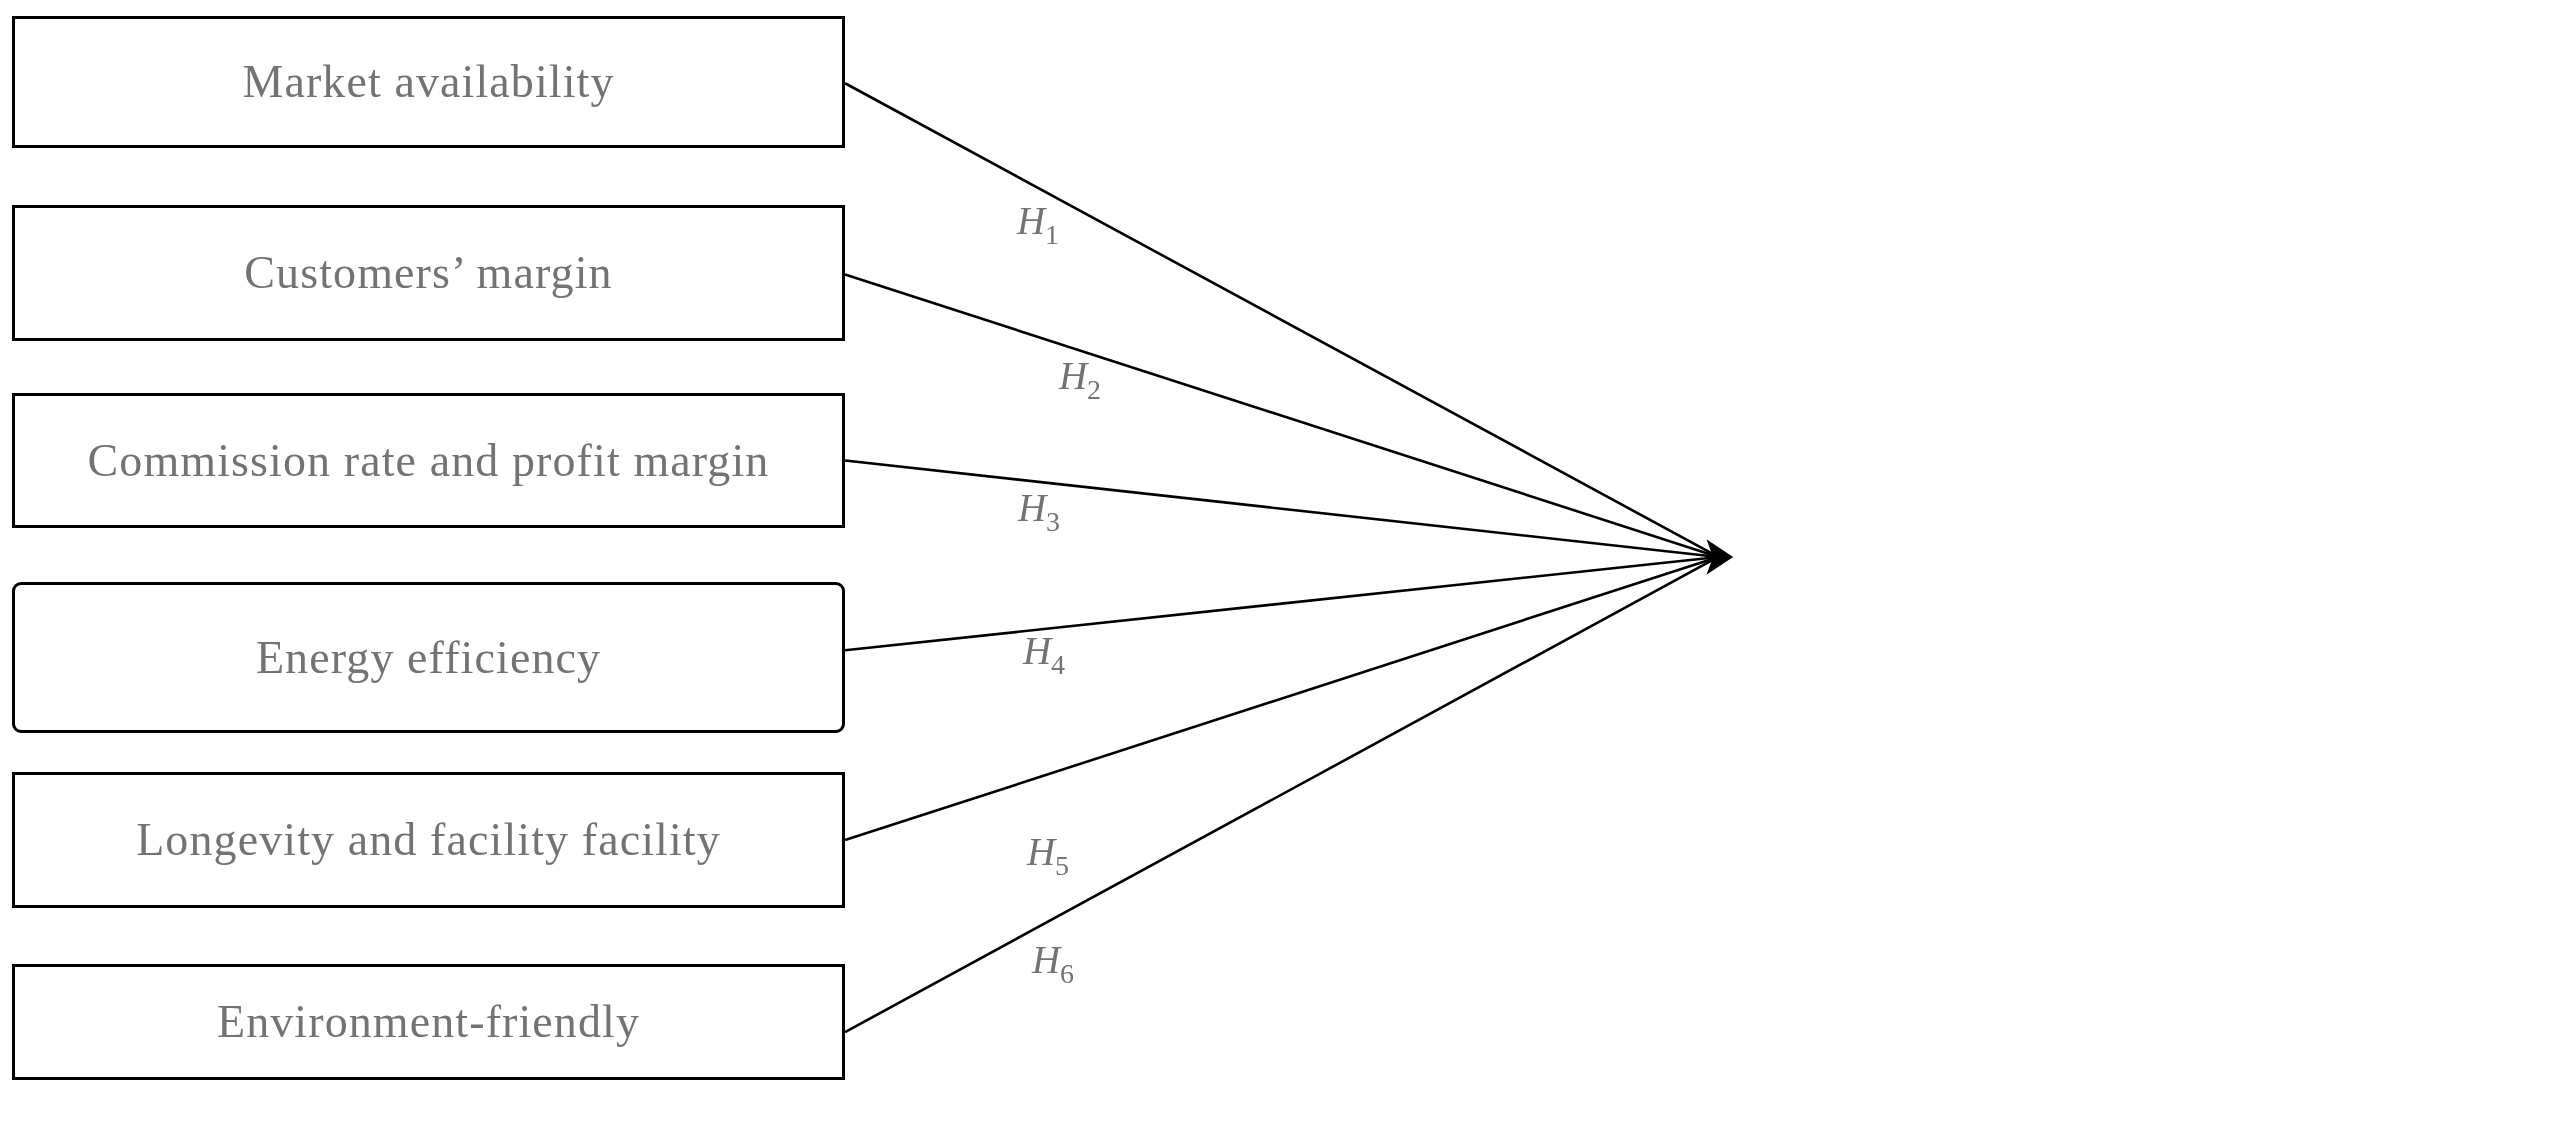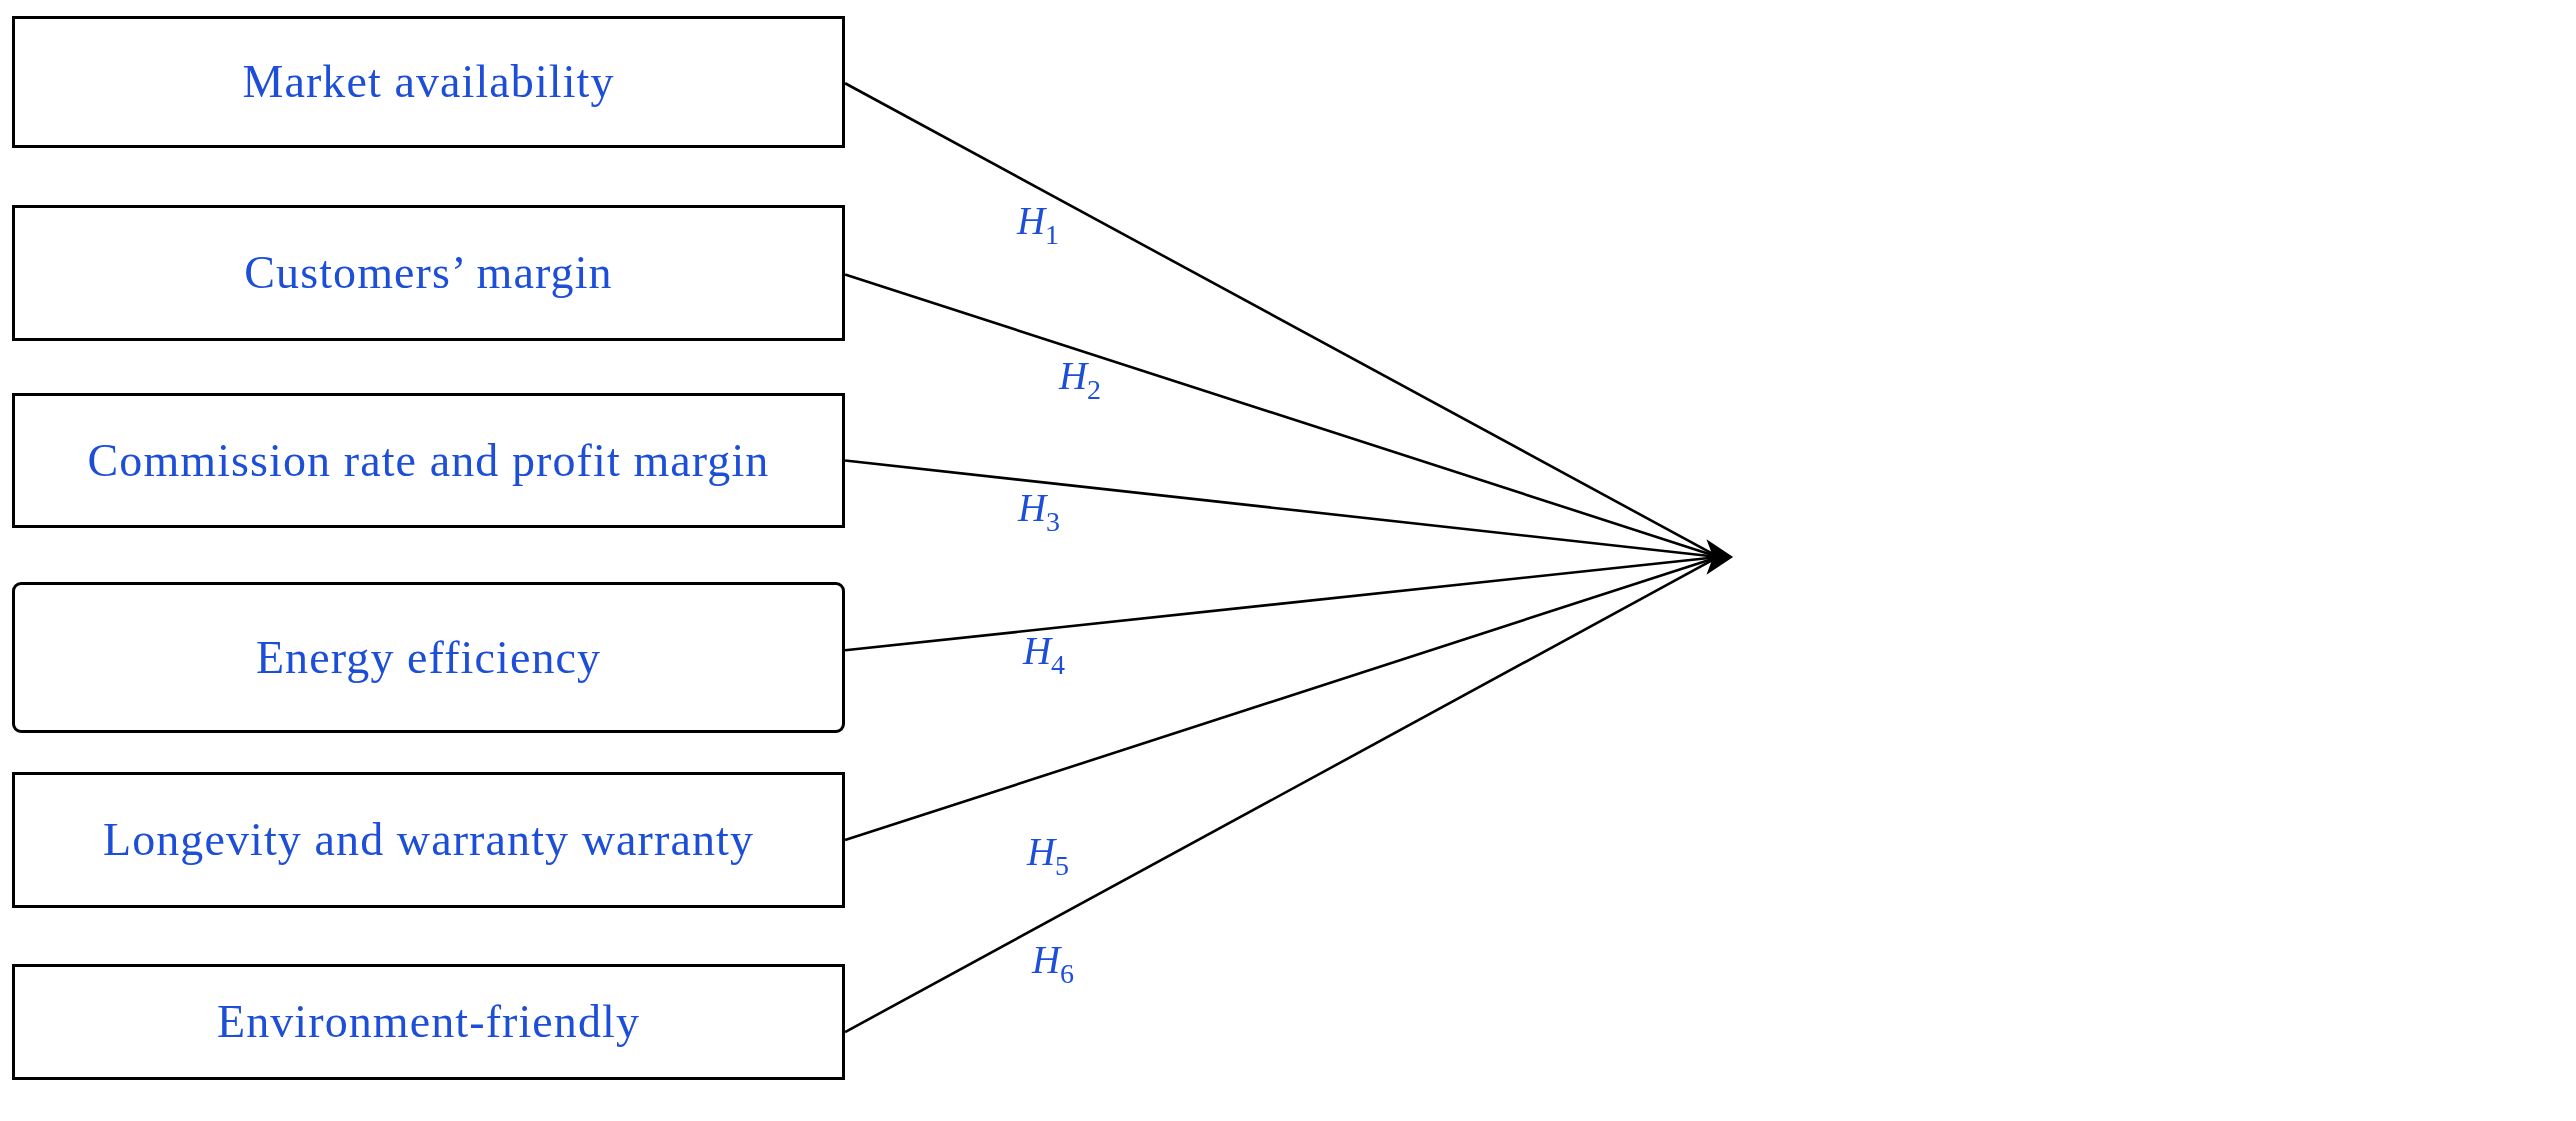--- a/index.html
+++ b/index.html
@@ -6,21 +6,21 @@
     margin: 0;
     padding: 0;
     background: #ffffff;
   }
   .canvas {
     position: relative;
     width: 2576px;
     height: 1122px;
     background: #ffffff;
     font-family: "Liberation Serif", serif;
-    color: #1d4ed8;
+    color: #737373;
     overflow: hidden;
   }
   .var-box {
     position: absolute;
     box-sizing: border-box;
     border: 3px solid #000000;
     background: #ffffff;
     display: flex;
     align-items: center;
     justify-content: center;
@@ -83,21 +83,21 @@
 
   <div class="var-box left-col" style="top:393px;  height:135px;">
     <span class="var-label">Commission rate and profit margin</span>
   </div>
 
   <div class="var-box left-col" style="top:582px;  height:151px;border-radius:9px;">
     <span class="var-label">Energy efficiency</span>
   </div>
 
   <div class="var-box left-col" style="top:772px; height:136px;">
-    <span class="var-label">Longevity and warranty warranty</span>
+    <span class="var-label">Longevity and facility facility</span>
   </div>
 
   <div class="var-box left-col" style="top:964px; height:116px;">
     <span class="var-label">Environment-friendly</span>
   </div>
 
 
   <div class="h-label" style="left:1038px; top:225px;"><span>H</span><sub>1</sub></div>
 
   <div class="h-label" style="left:1080px; top:380px;text-align:right;"><span>H</span><sub>2</sub></div>

